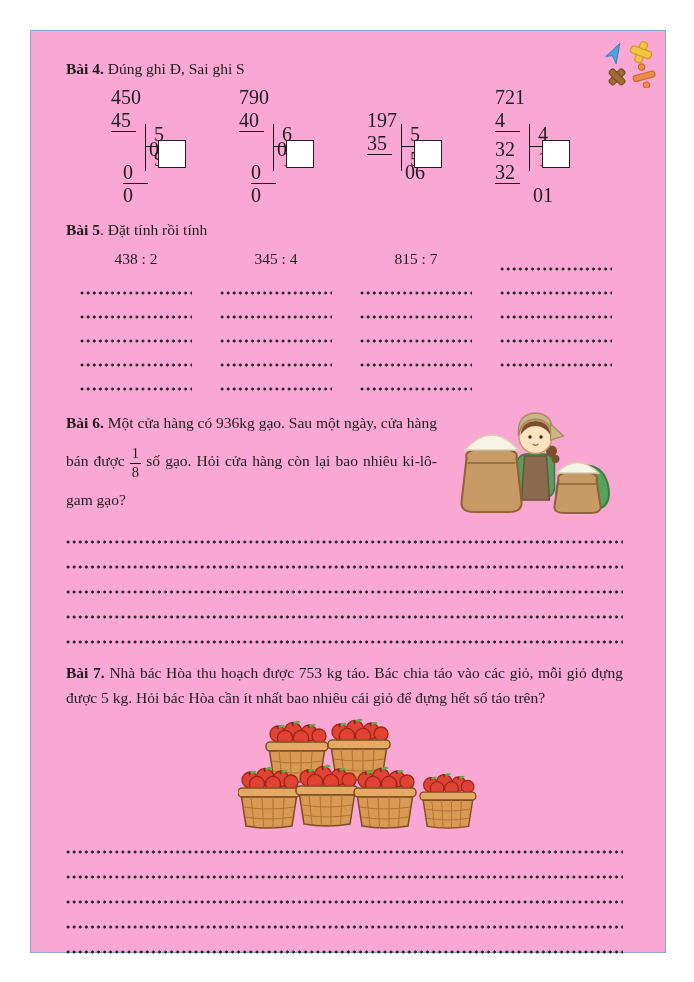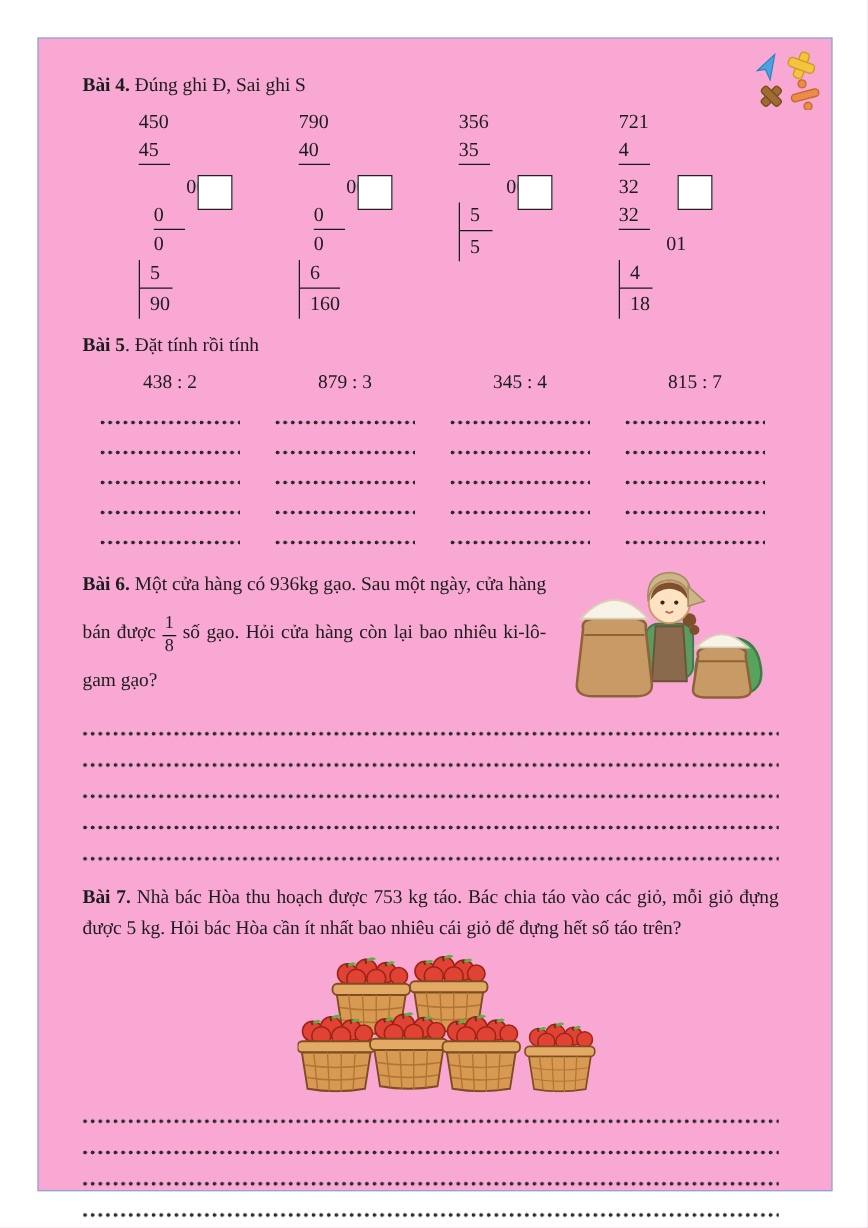--- a/index.html
+++ b/index.html
@@ -24,22 +24,22 @@
   }
   .content {
     padding: 27px 42px 0 35px;
   }
   .heading { font-size: 15.5px; line-height: 21px; }
   .heading b { font-weight: bold; }
   .h5 { margin-top: 11px; }
 
   
   .divisions { display: flex; margin: 8px 0 0 45px; }
-  .division { width: 140px; position: relative; display: flex; align-items: flex-start;
-              font-size: 16px; flex-direction: column; }
+  .division { width: 140px; position: relative; display: flex; align-items: center;
+              font-size: 20px; }
   .dv-left { width: 34px; }
   .dv-row { height: 23px; line-height: 21px; }
   .dv-row span { display: inline-block; min-width: 25px; }
   .dv-row.u span { border-bottom: 1.5px solid #1a1a1a; }
   .dv-row.ind1 { padding-left: 6px; margin-left: 32px; }
   .dv-row.ind2 { padding-left: 12px; }
   .dv-left .dv-row:nth-child(3) { margin-top: 6px; }
   .dv-right { border-left: 1.6px solid #1a1a1a; height: 47px; }
   .dv-divisor { height: 23px; line-height: 21px; border-bottom: 1.6px solid #1a1a1a;
                 padding: 0 10px 0 8px; }
@@ -126,21 +126,21 @@
             <div class="dv-row ind2"><span>0</span></div>
           </div>
           <div class="dv-right">
             <div class="dv-divisor">6</div>
             <div class="dv-quotient">160</div>
           </div>
           <div class="checkbox"></div>
         </div>
         <div class="division">
           <div class="dv-left">
-            <div class="dv-row"><span>356</span></div>
+            <div class="dv-row"><span>197</span></div>
             <div class="dv-row ind0 u"><span>35</span></div>
             <div class="dv-row ind1"><span>06</span></div>
           </div>
           <div class="dv-right">
             <div class="dv-divisor">5</div>
             <div class="dv-quotient">5</div>
           </div>
           <div class="checkbox"></div>
         </div>
         <div class="division">
@@ -155,21 +155,20 @@
             <div class="dv-divisor">4</div>
             <div class="dv-quotient">18</div>
           </div>
           <div class="checkbox"></div>
         </div>
       </div>
 
     <p class="heading h5"><b>Bài 5</b><span>. Đặt tính rồi tính</span></p>
     <div class="b5-grid" id="b5-grid">
         <div class="b5-prob">438 : 2</div>
-        <div class="b5-prob">879 : 3</div>
         <div class="b5-prob">345 : 4</div>
         <div class="b5-prob">815 : 7</div>
         <div class="b5-cell">
           <div class="dots"></div>
         </div>
         <div class="b5-cell">
           <div class="dots"></div>
         </div>
         <div class="b5-cell">
           <div class="dots"></div>

